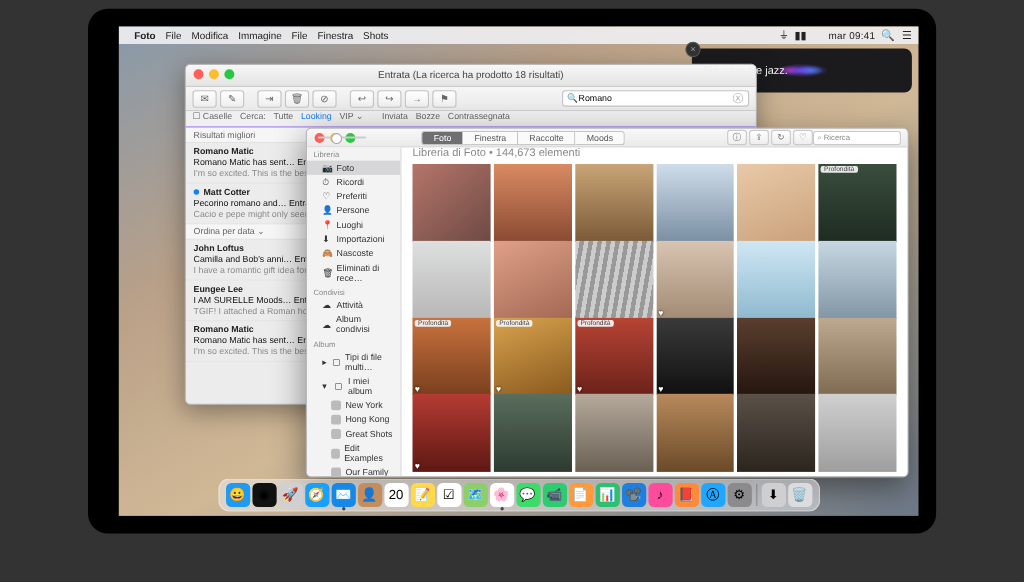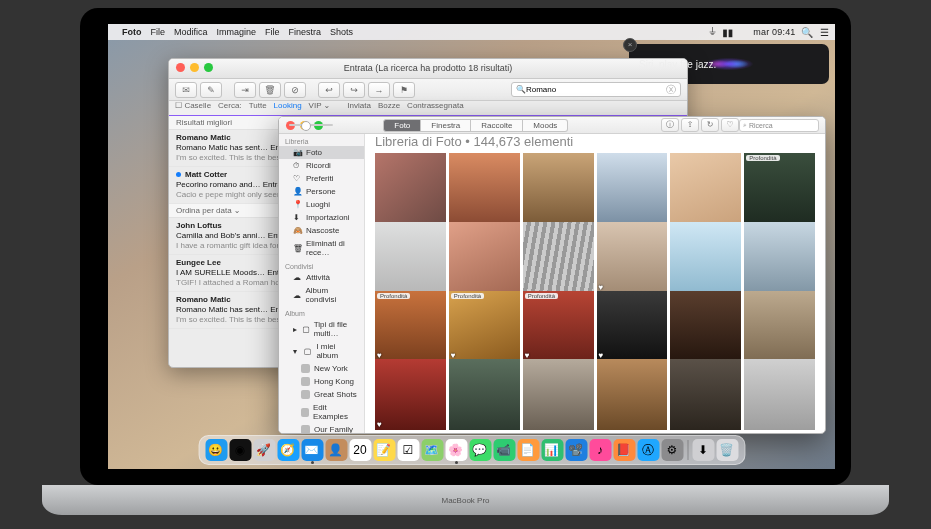--- a/index.html
+++ b/index.html
@@ -106,21 +106,21 @@
   .ps-h{padding:4px 6px 1px;color:#888;font-size:7px}
   .ps-i{padding:2px 6px 2px 14px;display:flex;align-items:center;gap:4px;color:#333}
   .ps-i.sel{background:#d6d6d8}
   .ps-sub{padding-left:22px}
   .sic{width:9px;height:9px;display:inline-block;border-radius:2px}
   .photos .main{flex:1;display:flex;flex-direction:column;min-width:0}
   .photos .head{display:flex;align-items:baseline;padding:5px 10px}
   .photos .head .mo{font-size:16px;color:#222;font-weight:300}
   .photos .head .yr{font-size:16px;color:#9a9a9a;font-weight:300;margin-left:3px}
   .photos .head .right{margin-left:auto;color:#666;font-size:8px}
-  .photos .sub{padding:0 10px 4px;color:#888;font-size:13px}
+  .photos .sub{padding:0 10px 4px;color:#888;font-size:10px}
   .grid{flex:1;padding:0 10px 8px;display:grid;grid-template-columns:repeat(6,1fr);
         gap:3px;overflow:hidden}
   .ph{aspect-ratio:1;position:relative;overflow:hidden}
   .ph .fav{position:absolute;left:2px;bottom:1px;color:#fff;font-size:8px;
            text-shadow:0 0 2px #000}
   .ph .badge{position:absolute;left:2px;top:2px;background:rgba(245,245,245,.92);
              color:#444;font-size:6px;padding:0 3px;border-radius:2px}
 
   
   .c1{background:linear-gradient(140deg,#b5756a,#6d4a44)}
@@ -156,23 +156,20 @@
       justify-content:center;font-size:12px;position:relative}
   .dock .sep{width:1px;height:20px;background:rgba(0,0,0,.25);margin:1px 2px}
   .dot{position:absolute;bottom:-3px;left:50%;transform:translateX(-50%);
        width:3px;height:3px;background:#444;border-radius:50%}
 </style>
 </head>
 <body>
 
 <div class="laptop">
   <div class="bezel"></div>
-  <div class="base">
-      <div class="base-label">MacBook Pro</div>
-    </div>
   <div class="screen">
 
     <div class="menubar">
       <span class="apple"></span>
       <span class="mi" style="font-weight:600">Foto</span>
       <span id="menu-items"><span class="mi">File</span><span class="mi">Modifica</span><span class="mi">Immagine</span><span class="mi">File</span><span class="mi">Finestra</span><span class="mi">Shots</span></span>
       <span class="spacer"></span>
       <span class="status-ic">⏚</span>
       <span class="status-ic">▮▮</span>
       <span class="clock">mar 09:41</span>

